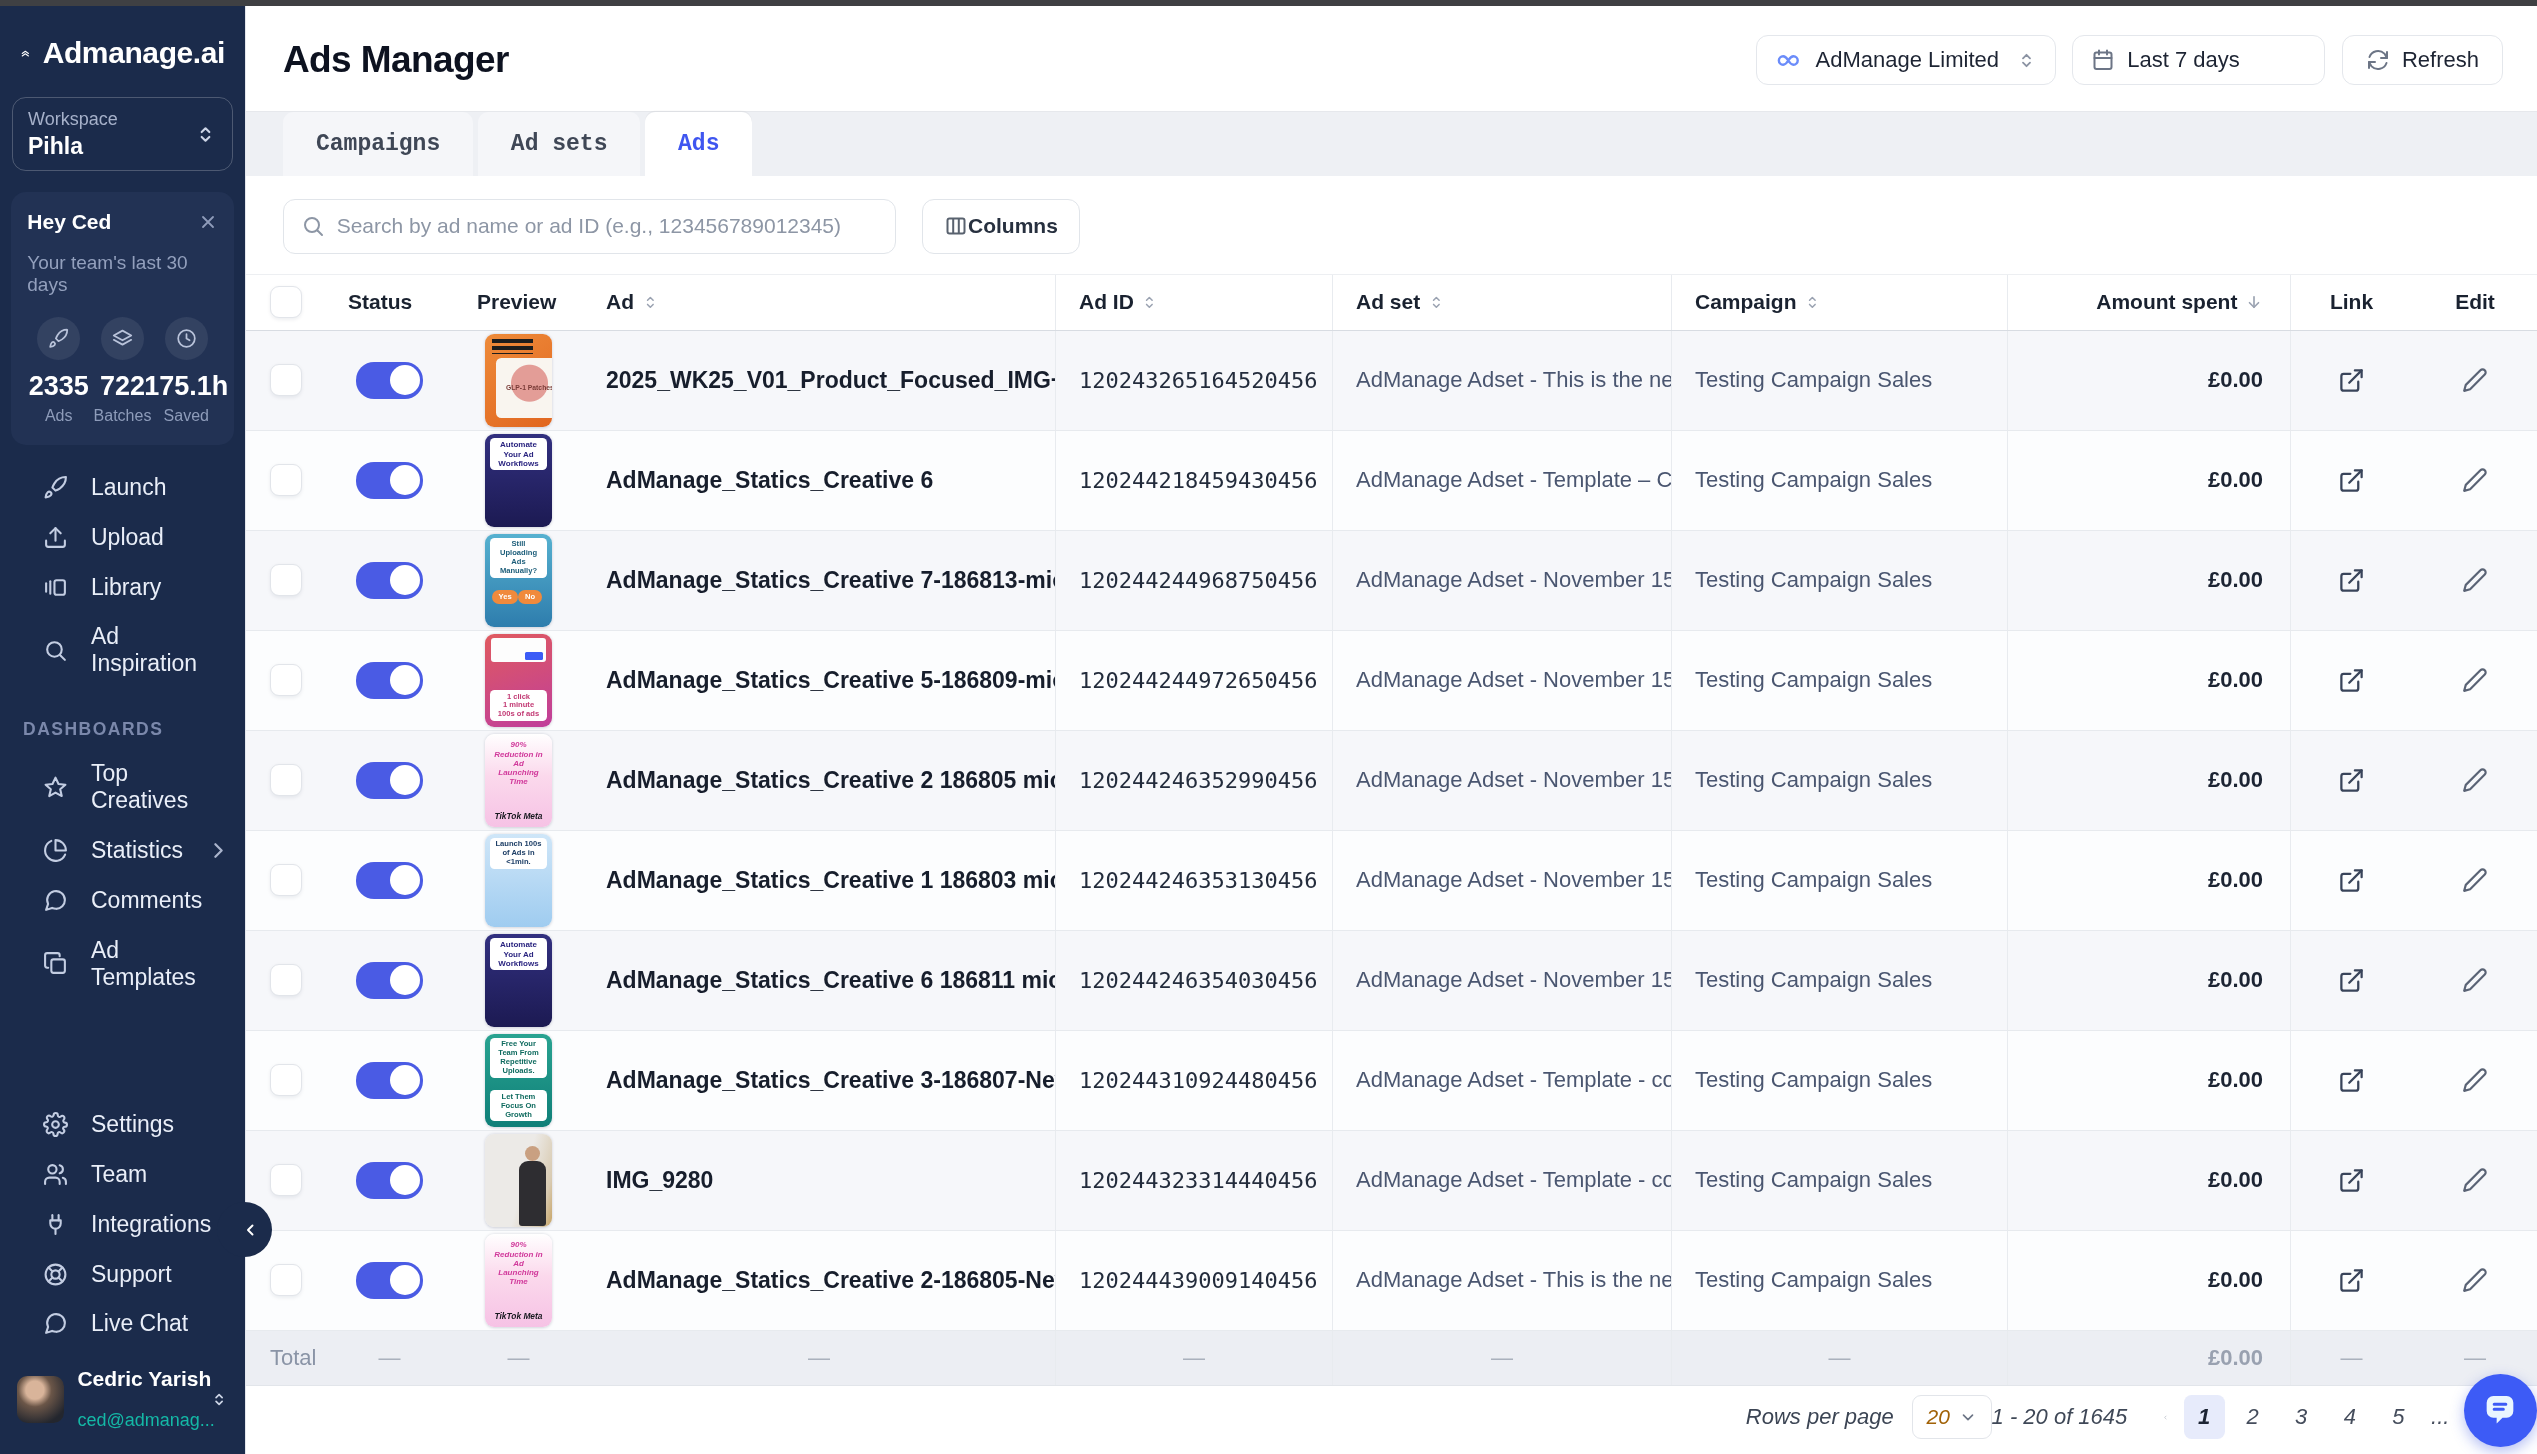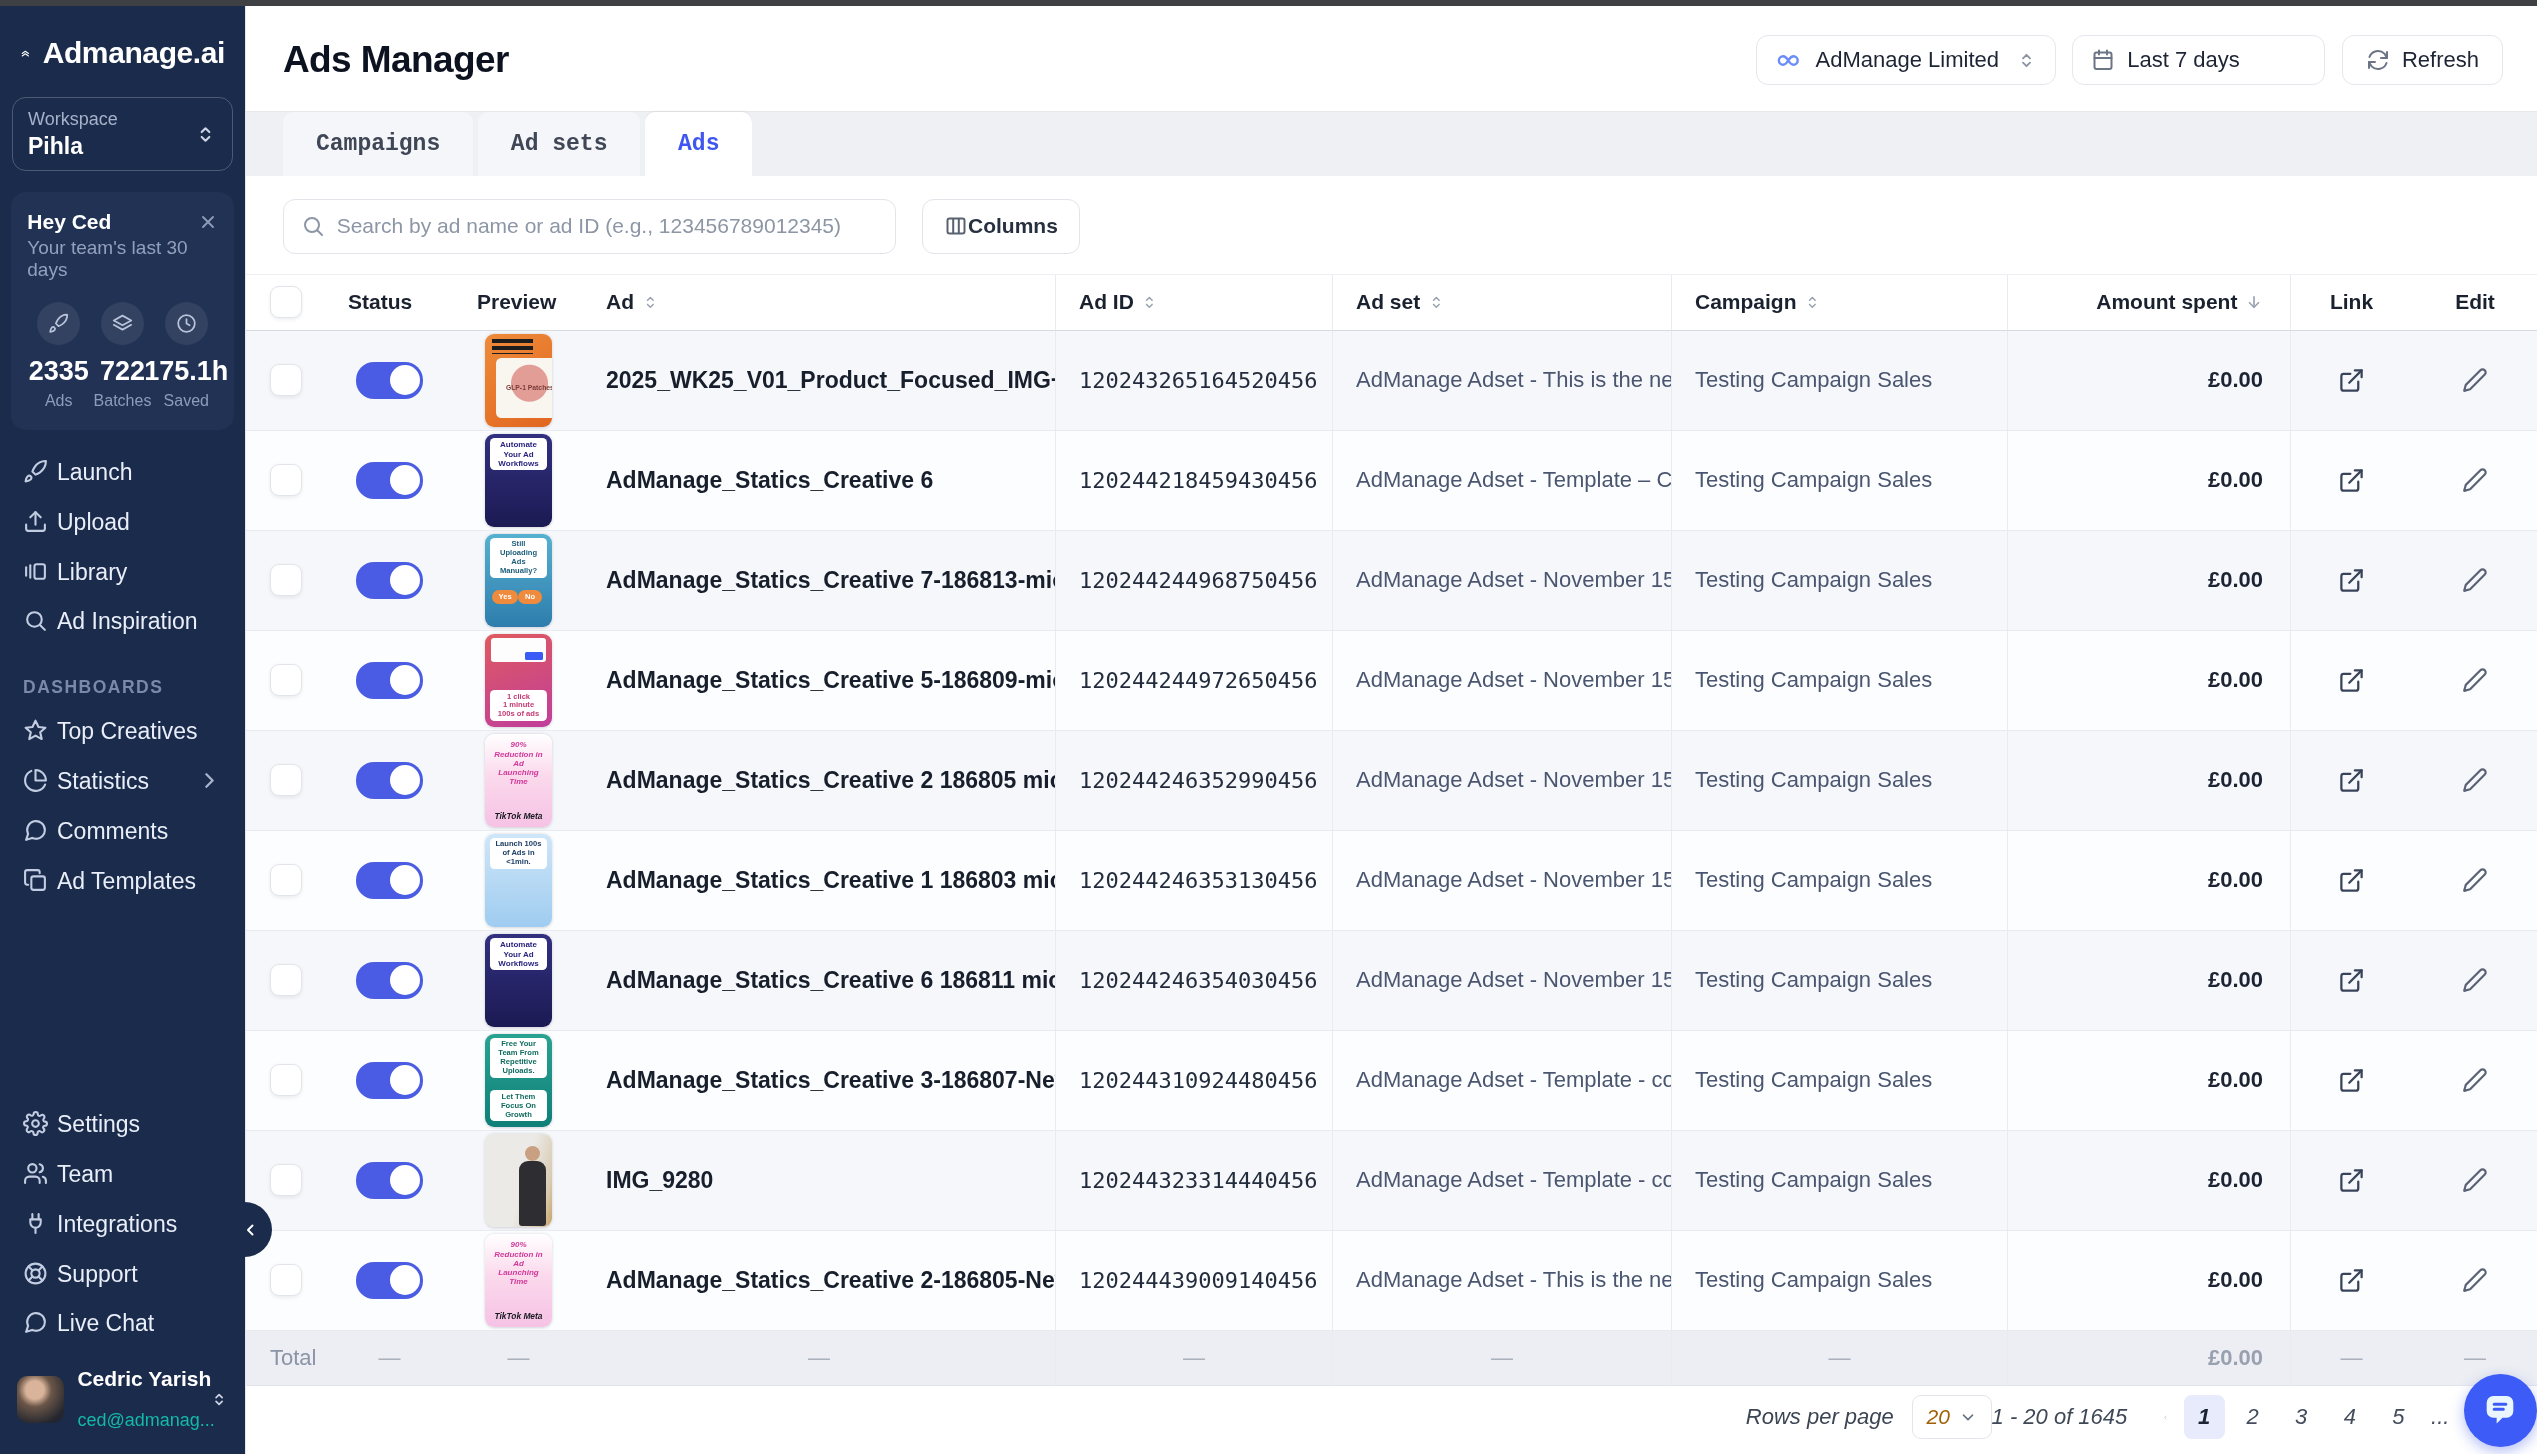--- a/index.html
+++ b/index.html
@@ -15,30 +15,30 @@
   .logo-row svg { width:33px; height:33px; }
   .workspace-box { margin:15px 12px 4.6px; border:1.5px solid rgba(255,255,255,.22); border-radius:13.7px; padding:10.6px 15px; display:flex; align-items:center; justify-content:space-between; cursor:pointer; }
   .ws-label { font-size:18px; color:#a6b1ca; }
   .ws-value { font-size:23px; font-weight:700; margin-top:3px; }
   .ws-chev { color:#cdd5e6; }
 
   .stats-card { margin:16.7px 10.6px 6px; background:#223254; border-radius:15px; padding:18px 16.7px 20px; }
   .stats-head { display:flex; justify-content:space-between; align-items:center; }
   .stats-greet { font-size:21px; font-weight:700; }
   .stats-close { color:#8f9cba; cursor:pointer; }
-  .stats-sub { font-size:19px; color:#93a0bd; margin-top:3px; }
+  .stats-sub { font-size:19px; color:#93a0bd; margin-top:18px; }
   .stats-row { display:flex; justify-content:space-between; margin-top:21px; }
   .stat { display:flex; flex-direction:column; align-items:center; width:33%; }
   .stat-ic { width:43px; height:43px; border-radius:50%; background:rgba(255,255,255,.08); display:flex; align-items:center; justify-content:center; color:#b9c3da; }
   .stat-ic svg { width:21px; height:21px; }
   .stat-val { font-size:27px; font-weight:700; margin-top:10.6px; }
   .stat-lab { font-size:16px; color:#8e9cba; margin-top:4.6px; }
 
   .nav { padding:12px 0 0; }
-  .nav-item { display:flex; gap:9px; padding:11.4px 23px; font-size:23px; color:#e9eef8; cursor:pointer; }
+  .nav-item { display:flex; align-items:center; gap:23px; padding:11.4px 23px; font-size:23px; color:#e9eef8; cursor:pointer;margin-left:20px; }
   .nav-item svg { width:25px; height:25px; color:#c3cde2; flex-shrink:0; }
   .nav-item .chev-r { margin-left:auto; color:#aab4cc; }
   .section-label { padding:30px 23px 9px; font-size:17.5px; font-weight:700; letter-spacing:1.5px; color:#7b88ab; }
   .side-spacer { flex:1; }
 
   .user-row { display:flex; align-items:center; gap:13.7px; padding:13.7px 16.7px 23px; }
   .avatar { width:47px; height:47px; border-radius:10.6px; flex-shrink:0;
     background: radial-gradient(circle at 38% 30%, #d9b49a 0 9px, #6b5648 16.7px, #23262e 35px); }
   .user-meta { min-width:0; }
   .user-name { font-size:21px; font-weight:700; white-space:nowrap; }

